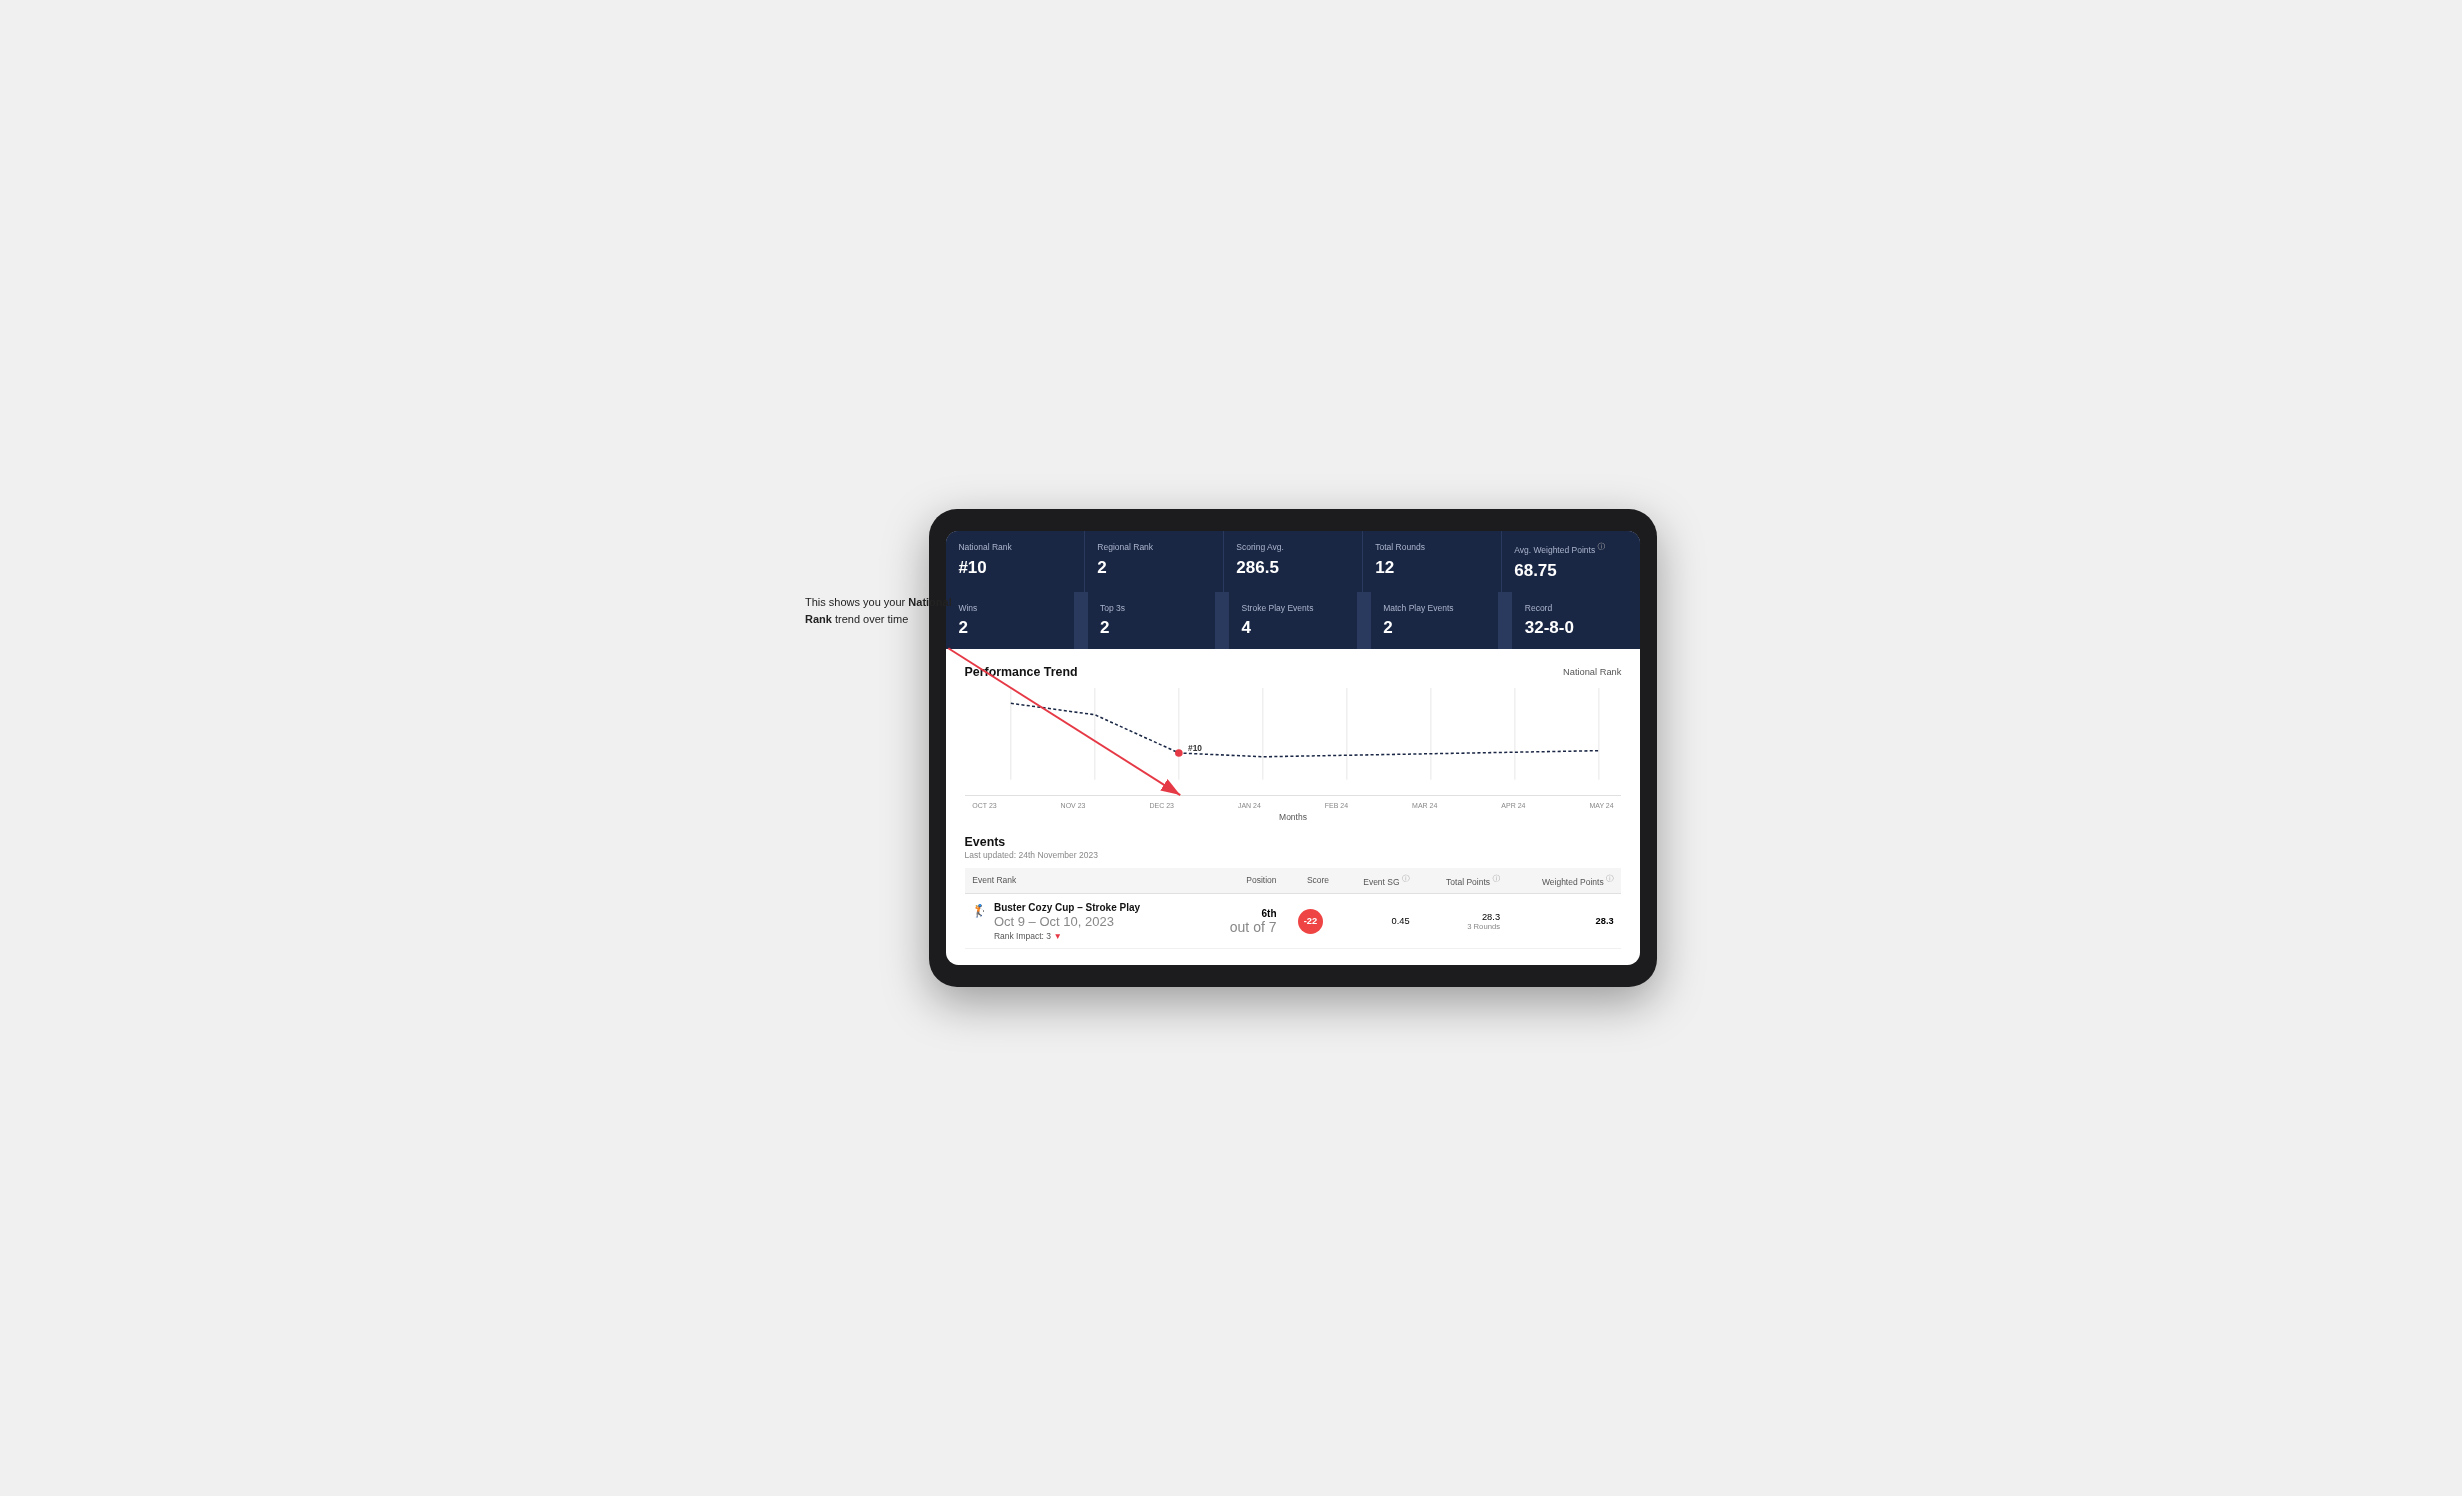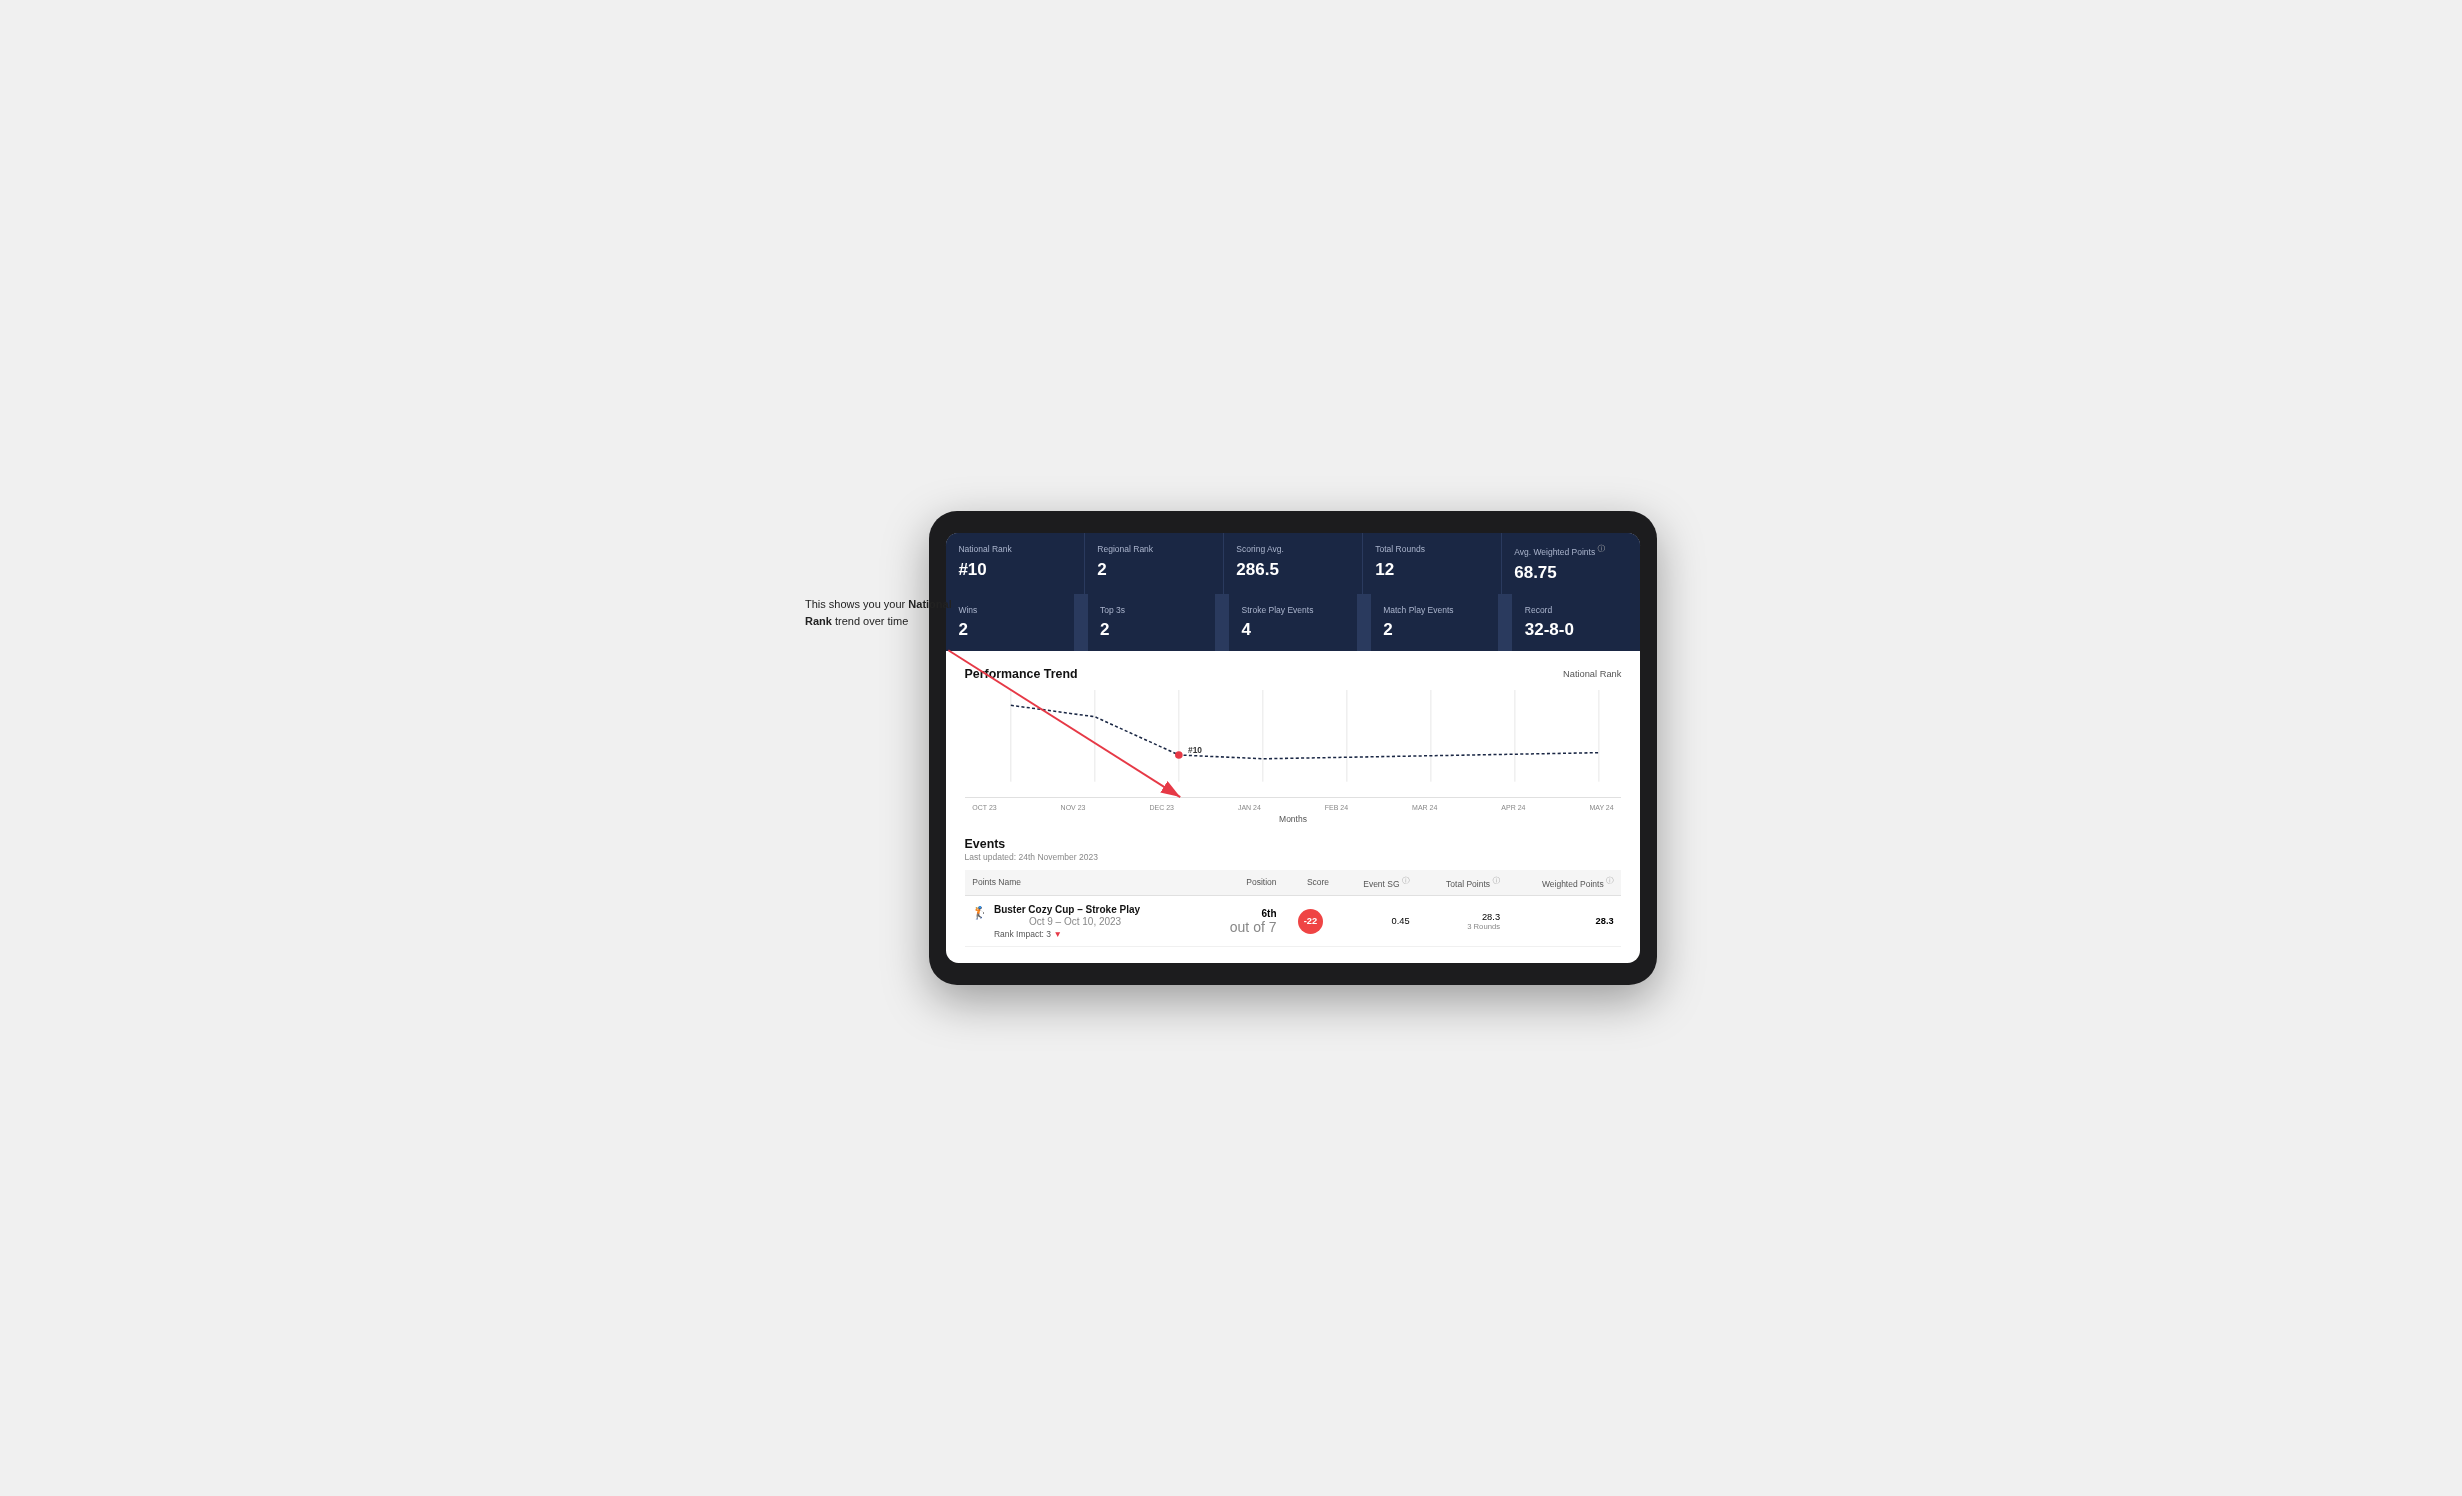--- a/index.html
+++ b/index.html
@@ -180,24 +180,23 @@
     .event-icon {
       font-size: 12.4px;
       margin-top: 1.5px;
     }
     .event-name {
       font-weight: 600;
       font-size: 10px;
       color: #111;
     }
     .event-date {
-      font-size: 10px;
+      font-size: 13px;
       color: #888;
       margin-top: 1.5px;
-      margin-left: 35px;
     }
     .event-rank-impact {
       font-size: 8.5px;
       color: #555;
       margin-top: 1.5px;
     }
     .rank-impact-arrow {
       color: #e63946;
       font-weight: bold;
     }
@@ -329,21 +328,21 @@
         <div class="chart-x-title">Months</div>
       </div>
 
       <div class="events-section">
         <div class="events-title">Events</div>
         <div class="events-updated">Last updated: 24th November 2023</div>
 
         <table class="events-table">
           <thead>
             <tr>
-              <th>Points Name</th>
+              <th>Event Rank</th>
               <th class="right">Position</th>
               <th class="right">Score</th>
               <th class="right">Event SG <span class="info-icon">ⓘ</span></th>
               <th class="right">Total Points <span class="info-icon">ⓘ</span></th>
               <th class="right">Weighted Points <span class="info-icon">ⓘ</span></th>
             </tr>
           </thead>
           <tbody>
             <tr>
               <td>

